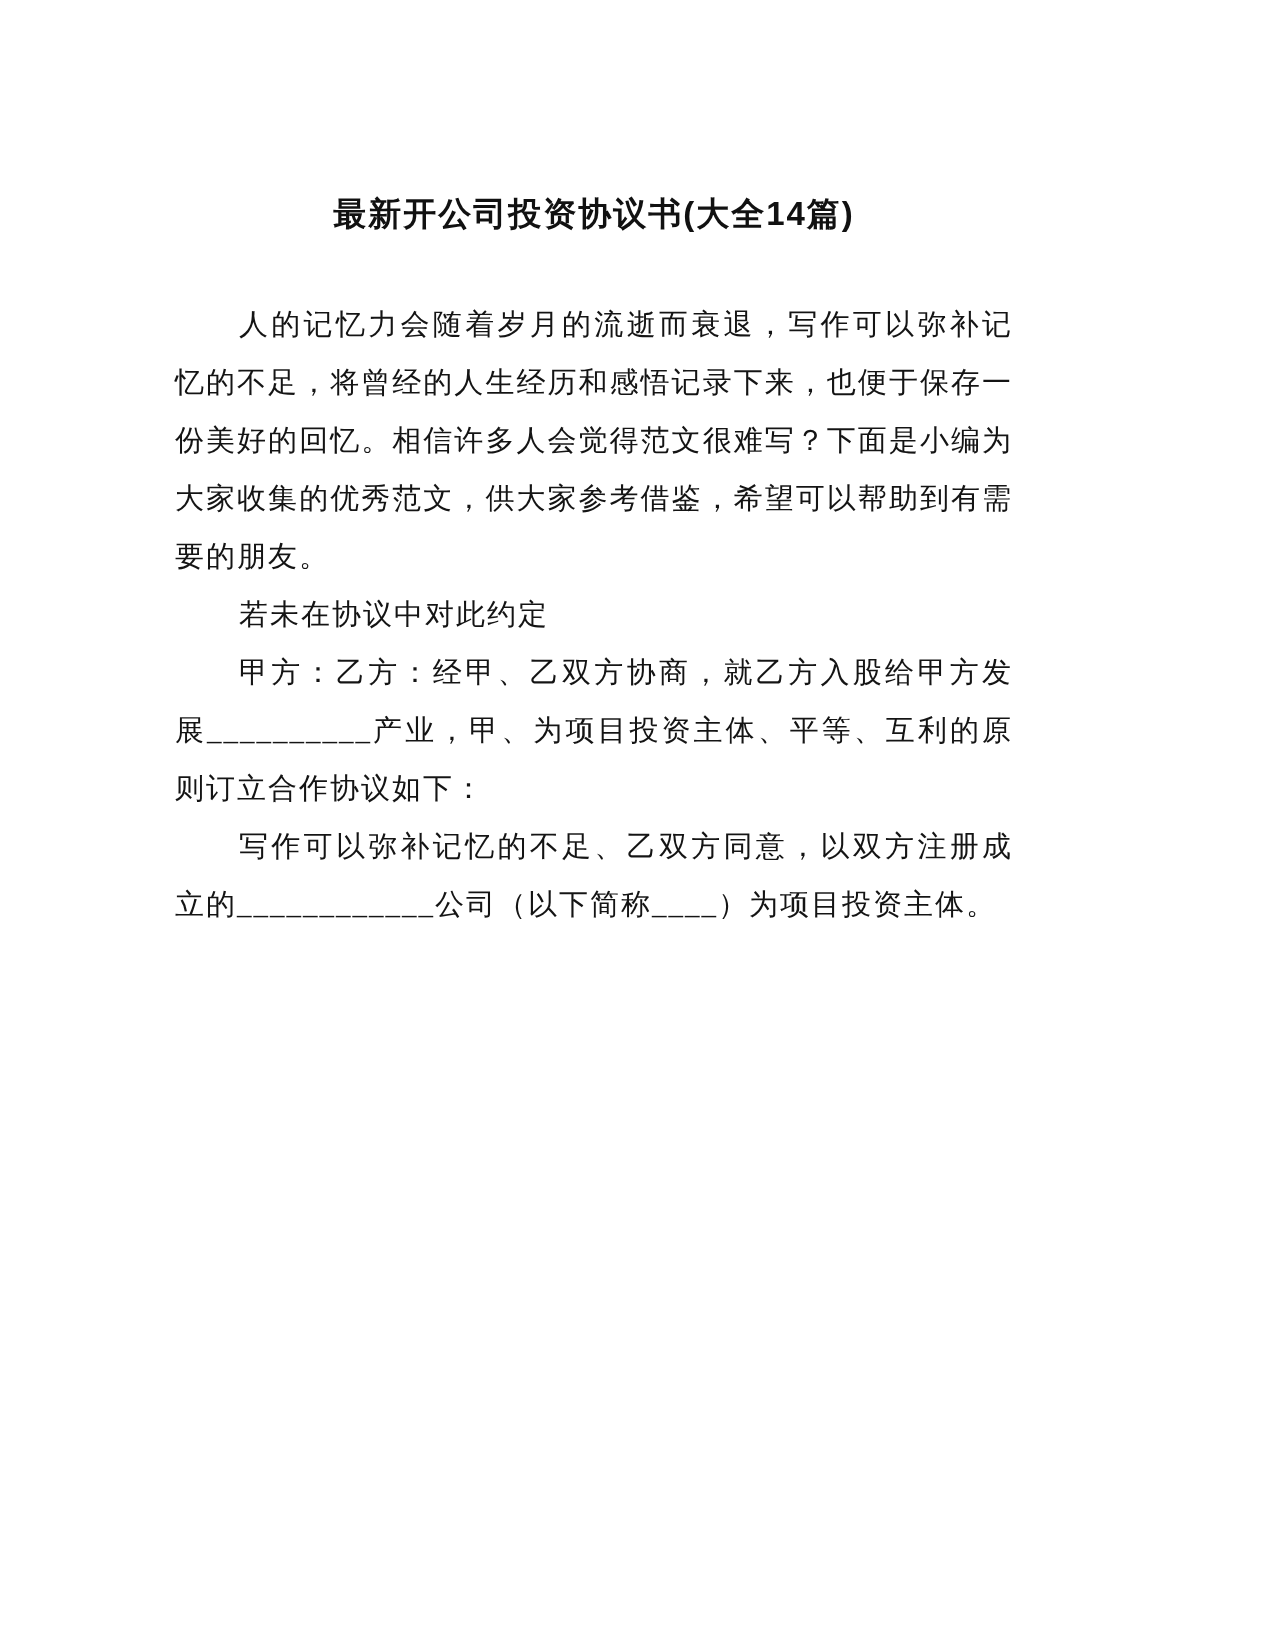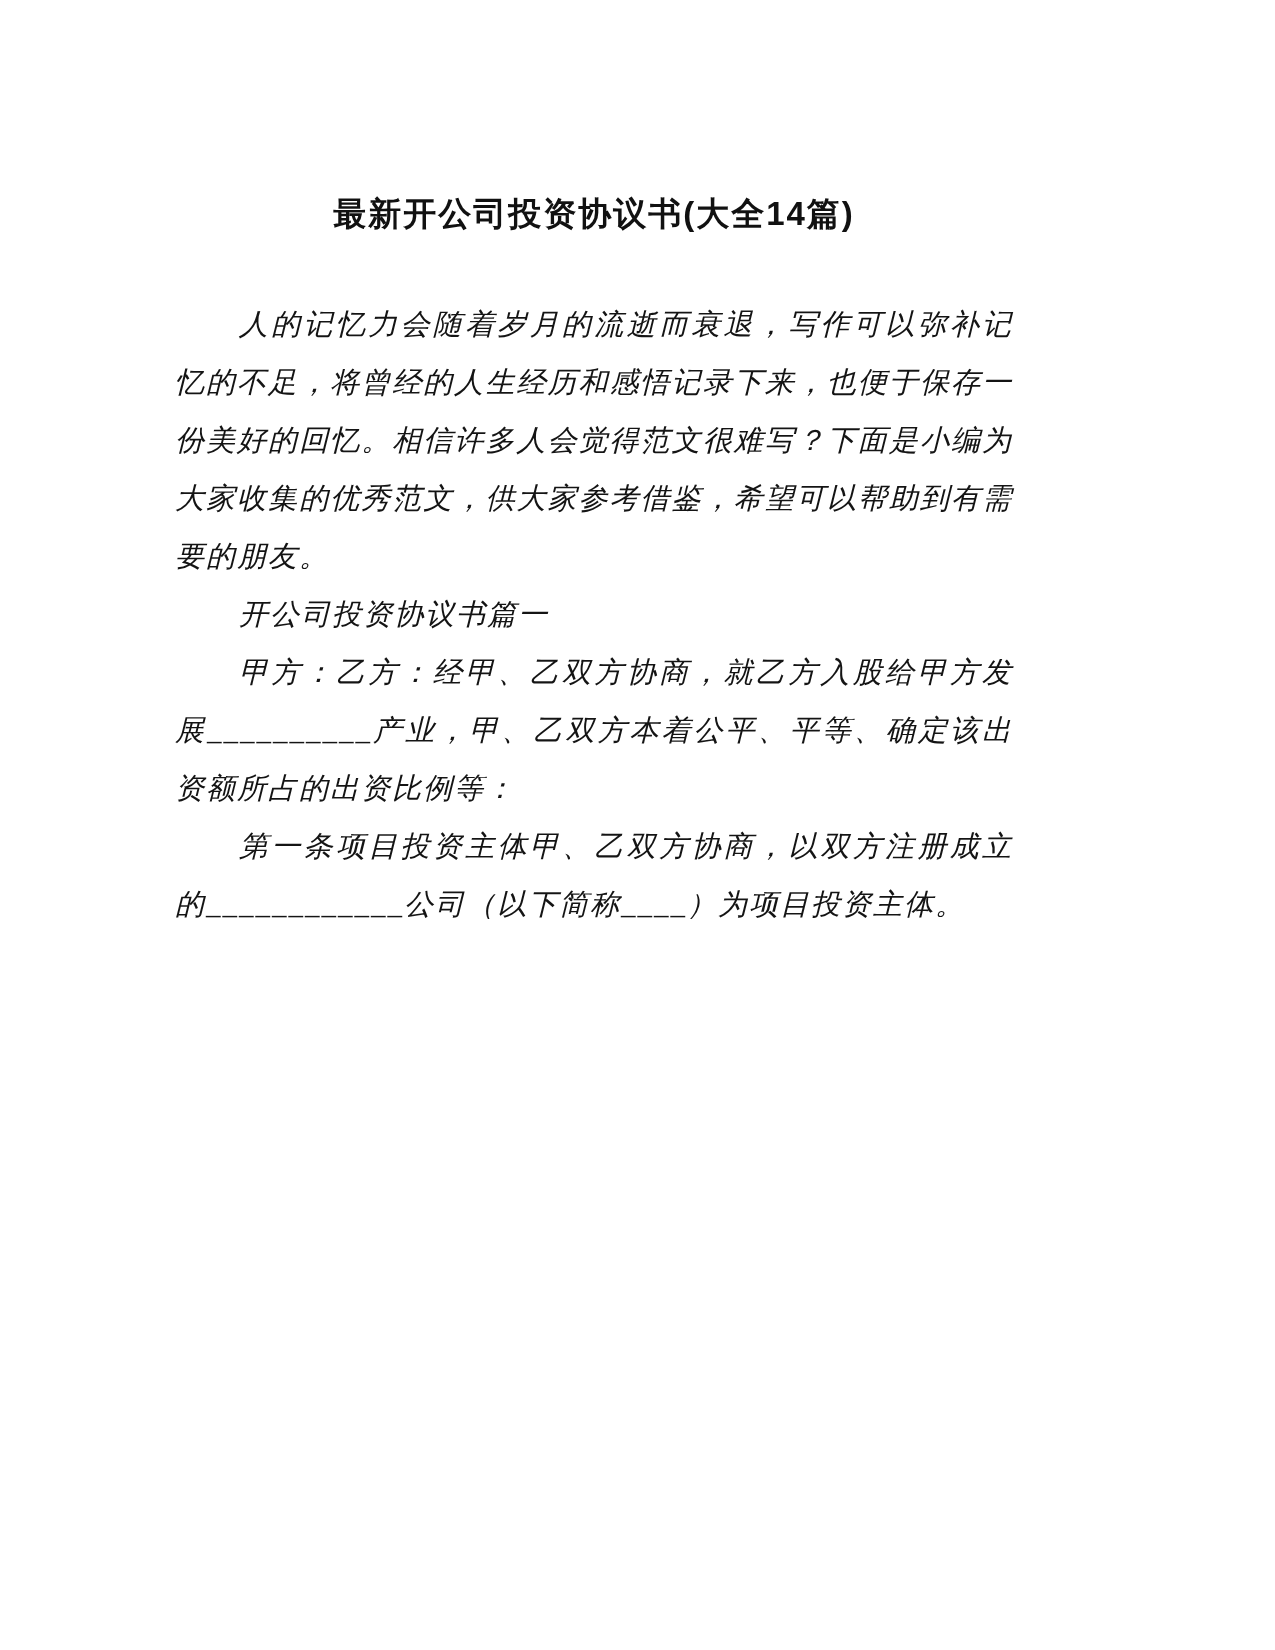--- a/index.html
+++ b/index.html
@@ -30,31 +30,30 @@
   .para {
     margin: 0;
     font-family: "Liberation Serif", "DejaVu Serif", serif;
     font-size: 29px;
     line-height: 58px;
     letter-spacing: 2px;
     text-align: justify;
     text-indent: 64px;
     color: #141414;
     word-break: break-all;
-    font-style: italic;
   }
 </style>
 </head>
 <body>
 
 <div class="page">
   <h1 class="doc-title">最新开公司投资协议书(大全14篇)</h1>
 
   <p class="para">人的记忆力会随着岁月的流逝而衰退，写作可以弥补记忆的不足，将曾经的人生经历和感悟记录下来，也便于保存一份美好的回忆。相信许多人会觉得范文很难写？下面是小编为大家收集的优秀范文，供大家参考借鉴，希望可以帮助到有需要的朋友。</p>
 
-  <p class="para">开公司投资协议书篇一</p>
+  <p class="para">若未在协议中对此约定</p>
 
-  <p class="para">甲方：乙方：经甲、乙双方协商，就乙方入股给甲方发展__________产业，甲、乙双方本着公平、平等、确定该出资额所占的出资比例等：</p>
+  <p class="para">甲方：乙方：经甲、乙双方协商，就乙方入股给甲方发展__________产业，甲、为项目投资主体、平等、互利的原则订立合作协议如下：</p>
 
-  <p class="para">第一条项目投资主体甲、乙双方协商，以双方注册成立的____________公司（以下简称____）为项目投资主体。</p>
+  <p class="para">写作可以弥补记忆的不足、乙双方同意，以双方注册成立的____________公司（以下简称____）为项目投资主体。</p>
 
 
 </div>
 
 </body></html>

